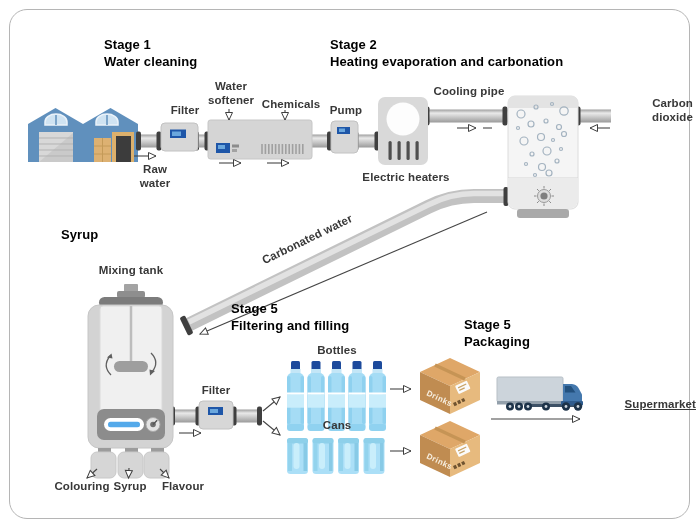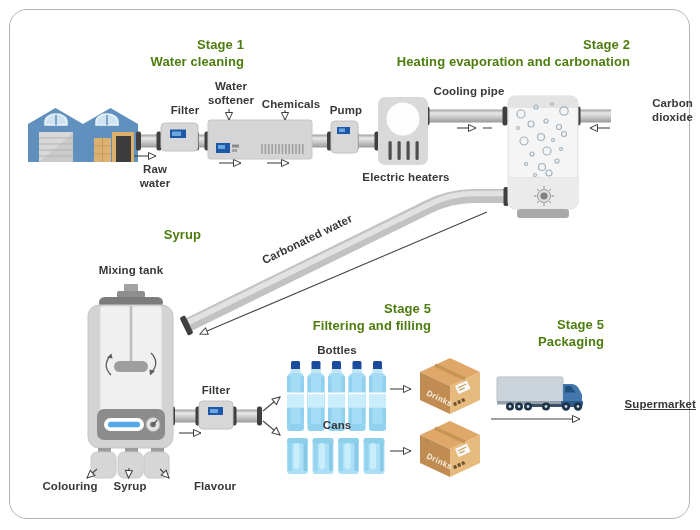--- a/index.html
+++ b/index.html
@@ -1,20 +1,20 @@
 <!DOCTYPE html>
 <html><head>
 <meta charset="utf-8">
 <style>
   html,body{margin:0;padding:0;background:#ffffff;}
   .canvas{position:relative;width:700px;height:530px;background:#ffffff;overflow:hidden;
           font-family:"Liberation Sans","DejaVu Sans",sans-serif;}
   .frame{position:absolute;left:9px;top:9px;width:679px;height:508px;
          border:1.5px solid #b5b5b5;border-radius:18px;}
-  .stage{position:absolute;text-align:right;color:#4d7c0f;font-weight:bold;
+  .stage{position:absolute;text-align:left;color:#000000;font-weight:bold;
          font-size:13px;line-height:1.28;letter-spacing:.1px;}
   .stage span{display:block;}
   .lbl{position:absolute;text-align:center;color:#383838;font-weight:bold;
        font-size:11.5px;line-height:1.18;white-space:pre-line;letter-spacing:.1px;}
   .left{text-align:right;}
   .rot{transform:rotate(-26deg);transform-origin:center center;}
   svg.layer{position:absolute;left:0;top:0;}
 </style>
 </head>
 <body>
@@ -415,20 +415,20 @@
   <div class="lbl" style="left:189px;top:80px;width:84px;">Water
 softener</div>
   <div class="lbl" style="left:251px;top:98px;width:80px;">Chemicals</div>
   <div class="lbl" style="left:306px;top:104px;width:80px;">Pump</div>
   <div class="lbl" style="left:336px;top:171px;width:140px;">Electric heaters</div>
   <div class="lbl" style="left:399px;top:85px;width:140px;">Cooling pipe</div>
   <div class="lbl left" style="left:613px;top:97px;width:80px;">Carbon
 dioxide</div>
   <div class="lbl rot" style="left:225px;top:233px;width:165px;">Carbonated water</div>
   <div class="lbl" style="left:71px;top:264px;width:120px;">Mixing tank</div>
-  <div class="lbl" style="left:30px;top:480px;width:80px;">Colouring</div>
+  <div class="lbl" style="left:42px;top:480px;width:80px;">Colouring</div>
   <div class="lbl" style="left:100px;top:480px;width:60px;">Syrup</div>
-  <div class="lbl" style="left:143px;top:480px;width:80px;margin-left:32px;">Flavour</div>
+  <div class="lbl" style="left:143px;top:480px;width:80px;">Flavour</div>
   <div class="lbl" style="left:176px;top:384px;width:80px;">Filter</div>
   <div class="lbl" style="left:277px;top:344px;width:120px;">Bottles</div>
   <div class="lbl" style="left:277px;top:419px;width:120px;">Cans</div>
   <div class="lbl left" style="left:596px;top:398px;width:100px;text-decoration:underline;">Supermarket</div>
 </div>
 
 </body></html>

